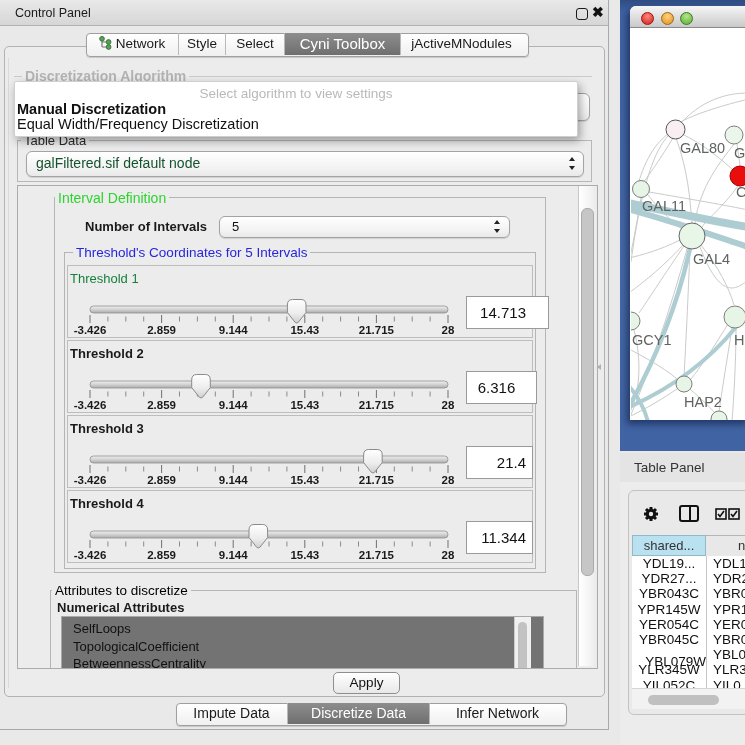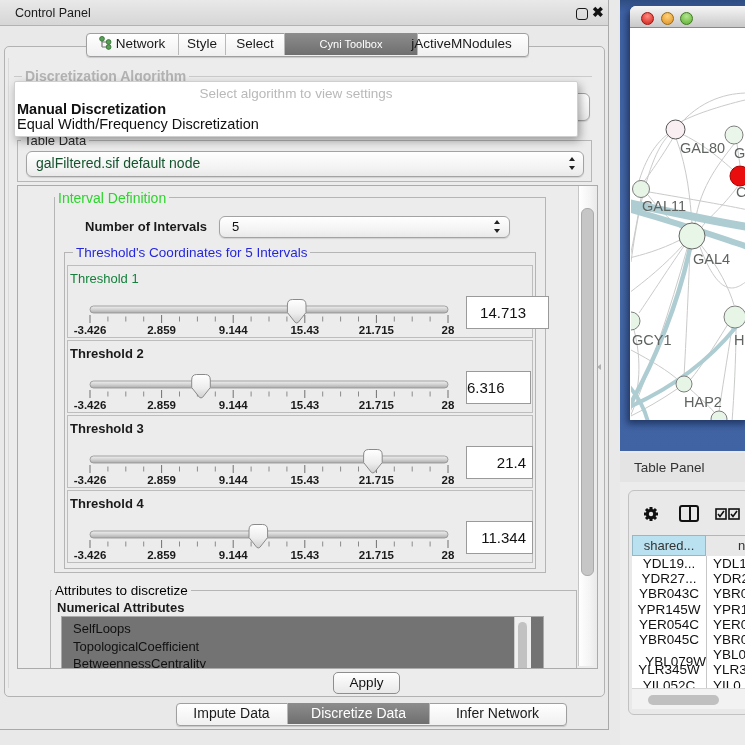--- a/index.html
+++ b/index.html
@@ -16,21 +16,21 @@
 <div class="ab" style="left:86px;top:33px;width:93px;height:22px;color:#1a1a1a;border-radius:4px 0 0 4px;border-right:1px solid #b9b9b9;font-size:13.5px;text-align:center;line-height:22px;box-sizing:border-box;z-index:4"><svg width="13" height="14" viewBox="0 0 13 14" style="vertical-align:-2px;margin-right:4px">
         <line x1="3" y1="3" x2="3" y2="11" stroke="#888" stroke-width="1.4"></line>
         <line x1="3" y1="6" x2="9" y2="6" stroke="#888" stroke-width="1.2"></line>
         <line x1="3" y1="11" x2="9" y2="11" stroke="#888" stroke-width="1.2"></line>
         <circle cx="3" cy="2.8" r="2.4" fill="#56a156" stroke="#2e6b2e" stroke-width="0.8"></circle>
         <circle cx="9.6" cy="6" r="2.4" fill="#56a156" stroke="#2e6b2e" stroke-width="0.8"></circle>
         <circle cx="9.6" cy="11" r="2.4" fill="#56a156" stroke="#2e6b2e" stroke-width="0.8"></circle>
       </svg>Network</div>
 <div class="ab" style="left:179px;top:33px;width:47px;height:22px;color:#1a1a1a;border-right:1px solid #b9b9b9;font-size:13.5px;text-align:center;line-height:22px;box-sizing:border-box;z-index:4">Style</div>
 <div class="ab" style="left:226px;top:33px;width:59px;height:22px;color:#1a1a1a;border-right:1px solid #b9b9b9;font-size:13.5px;text-align:center;line-height:22px;box-sizing:border-box;z-index:4">Select</div>
-<div class="ab" style="left:285px;top:33px;width:133px;height:22px;background:linear-gradient(#8d8d8d,#6f6f6f);color:#fff;border-right:1px solid #b9b9b9;font-size:11px;text-align:center;line-height:22px;box-sizing:border-box;z-index:4">Cyni Toolbox</div>
+<div class="ab" style="left:285px;top:33px;width:116px;height:22px;background:linear-gradient(#8d8d8d,#6f6f6f);color:#fff;border-right:1px solid #b9b9b9;font-size:15px;text-align:center;line-height:22px;box-sizing:border-box;z-index:4">Cyni Toolbox</div>
 <div class="ab" style="left:396px;top:33px;width:131px;height:22px;color:#1a1a1a;border-radius:0 4px 4px 0;font-size:13.5px;text-align:center;line-height:22px;box-sizing:border-box;z-index:4">jActiveMNodules</div>
 <div class="ab" style="left:4px;top:46px;width:599px;height:649px;background:#ececec;border:1px solid #b2b2b2;border-radius:5px"></div>
 <div class="ab" style="left:8px;top:58px;width:1px;height:630px;background:#dadada"></div>
     <div class="ab" style="left:23px;top:186px;width:1px;height:480px;background:#dedede"></div>
     <div class="ab" style="left:14px;top:76px;width:578px;height:1px;background:#cbcbcb"></div>
 <div class="ab" style="left:22px;top:68px;font-size:14px;font-weight:bold;color:#b3b3b3;background:#ececec;padding:0 3px">Discretization Algorithm</div>
 <div class="combo" style="left:540px;top:93px;width:48px;height:26px"></div>
 <div class="ab" style="left:571px;top:99px;width:0;height:0;border-left:3px solid transparent;border-right:3px solid transparent;border-bottom:4px solid #222"></div>
 <div class="ab" style="left:571px;top:108px;width:0;height:0;border-left:3px solid transparent;border-right:3px solid transparent;border-top:4px solid #222"></div>
 <div class="ab" style="left:14px;top:81px;width:562px;height:54px;background:#fff;border:1px solid #cfcfcf;border-radius:2px;box-shadow:2px 4px 10px rgba(0,0,0,.35);z-index:5">
@@ -141,21 +141,21 @@
         <line x1="359.1" y1="22.5" x2="359.1" y2="27.5" stroke="#8a8a8a" stroke-width="1"></line>
         <line x1="377.0" y1="21" x2="377.0" y2="29" stroke="#707070" stroke-width="1"></line>
         <text x="19.0" y="40" font-size="11.5" font-weight="bold" fill="#1a1a1a" text-anchor="middle">-3.426</text>
         <text x="90.6" y="40" font-size="11.5" font-weight="bold" fill="#1a1a1a" text-anchor="middle">2.859</text>
         <text x="162.2" y="40" font-size="11.5" font-weight="bold" fill="#1a1a1a" text-anchor="middle">9.144</text>
         <text x="233.8" y="40" font-size="11.5" font-weight="bold" fill="#1a1a1a" text-anchor="middle">15.43</text>
         <text x="305.4" y="40" font-size="11.5" font-weight="bold" fill="#1a1a1a" text-anchor="middle">21.715</text>
         <text x="377.0" y="40" font-size="11.5" font-weight="bold" fill="#1a1a1a" text-anchor="middle">28</text>
         <path d="M 120.7,11 Q 120.7,5.5 125.7,5.5 L 134.3,5.5 Q 139.3,5.5 139.3,11 L 139.3,18.5 L 131.6,28.3 Q 130.0,29.6 128.4,28.3 L 120.7,18.5 Z" fill="url(#thg2)" stroke="#8a8a8a" stroke-width="1"></path>
       </svg>
-<div class="ab" style="left:398px;top:30px;width:59px;height:31px;background:#fff;border:1px solid #9a9a9a;font-size:15px;text-align:left;line-height:31px;padding-right:4px;color:#111">6.316</div>
+<div class="ab" style="left:398px;top:30px;width:59px;height:31px;background:#fff;border:1px solid #9a9a9a;font-size:15px;text-align:center;line-height:31px;padding-right:10px;color:#111">6.316</div>
 </div>
 <div class="ab" style="left:67px;top:415px;width:464px;height:71px;border:1px solid #bdbdbd;background:#ececec">
 <div class="ab" style="left:2px;top:5px;font-weight:bold;font-size:13px;color:#1a1a1a">Threshold 3</div>
 <svg width="390" height="44" style="position:absolute;left:3px;top:28px">
         <defs>
           <linearGradient id="trg3" x1="0" y1="0" x2="0" y2="1">
             <stop offset="0" stop-color="#f0f0f0"></stop>
             <stop offset="0.5" stop-color="#d2d2d2"></stop>
             <stop offset="1" stop-color="#acacac"></stop>
           </linearGradient>

